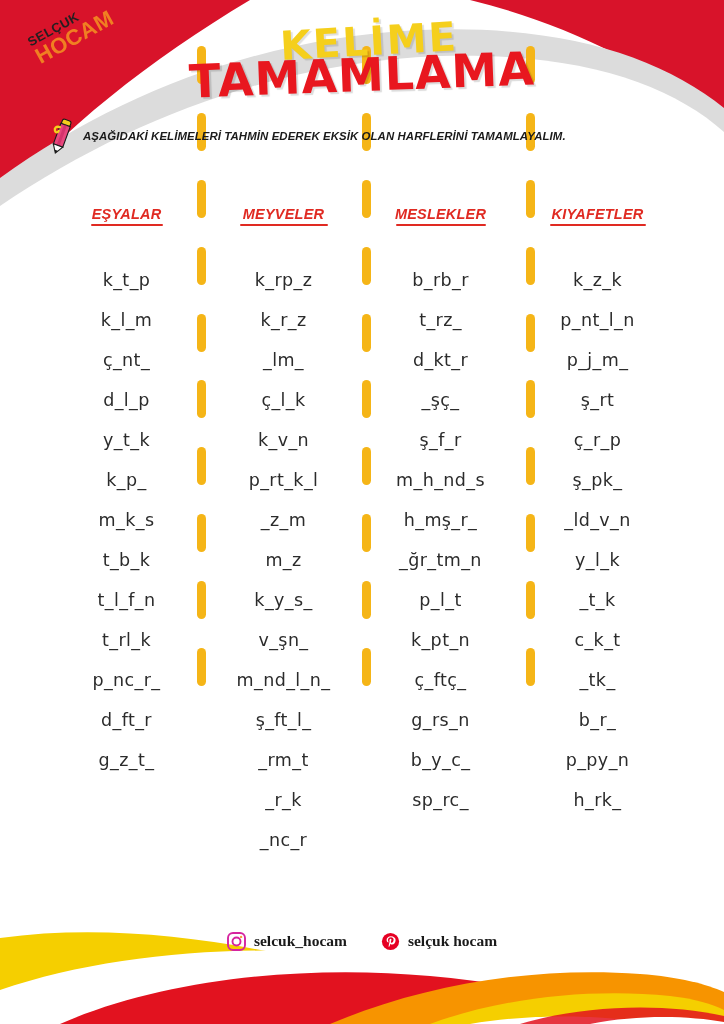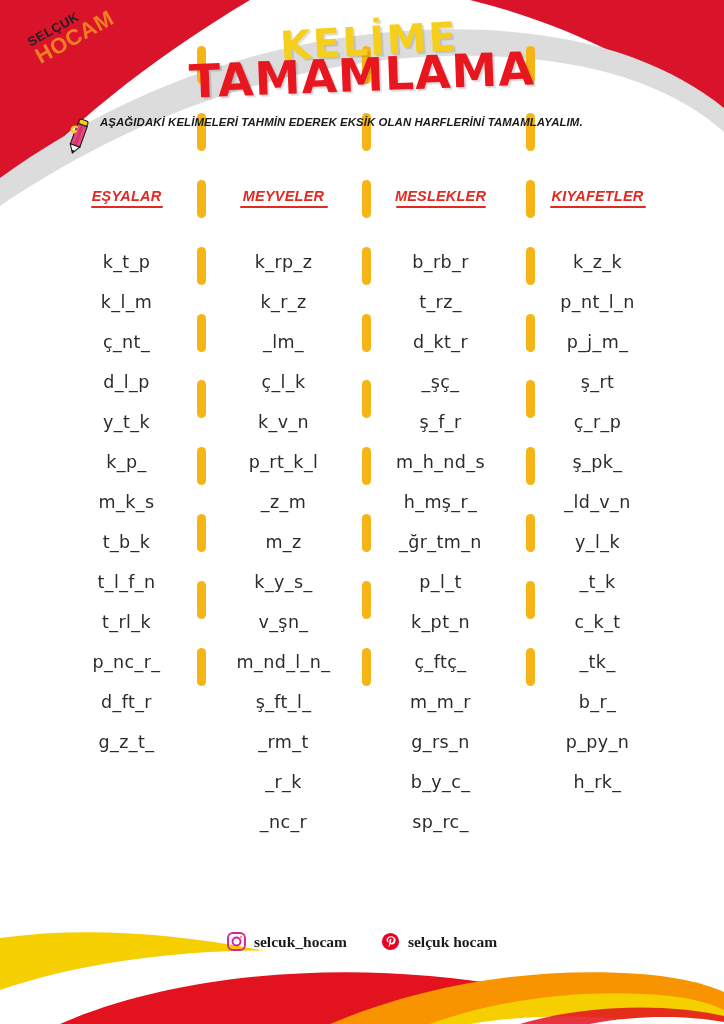--- a/index.html
+++ b/index.html
@@ -66,42 +66,42 @@
     font-size:46px;
     color:#e8171f;
     letter-spacing:1px;
     transform:rotate(-2.2deg);
     text-shadow:2px 2px 1px rgba(0,0,0,.14);
     margin-top:-16px;
   }
 
   
   .instr-row {
-    position:absolute; left:64px; top:116px;
-    display:flex; align-items:flex-start; z-index:6;
+    position:absolute; left:47px; top:116px;
+    display:flex; align-items:center; z-index:6;
   }
   .pencil-icon { width:28px; height:40px; margin-right:8px; flex:none; }
   .instr-text-box { padding-bottom:1px; }
   .instr-text {
     font-family:"Liberation Sans", sans-serif;
     font-style:italic; font-weight:bold;
     font-size:11.4px; letter-spacing:.1px;
     color:#1a1a1a;
     white-space:nowrap;
     display:block;
   }
   .instr-rule {
     height:3px; background:#f3b820; border-radius:2px;
     margin-top:3px; width:530px;
   }
 
   
   .grid {
     position:absolute;
-    left:48px; top:188px;
+    left:48px; top:206px;
     width:628px;
     display:flex;
     z-index:4;
   }
   .col { width:157px; position:relative; }
   .col-head {
     text-align:center;
     font-family:"Liberation Sans", sans-serif;
     font-weight:bold; font-style:italic;
     font-size:14.5px; letter-spacing:.2px;
@@ -140,21 +140,21 @@
   .sep-1 { left:197px; }
   .sep-2 { left:362px; }
   .sep-3 { left:526px; }
 
   
   .social {
     position:absolute; left:0; right:0; top:932px;
     display:flex; justify-content:center; align-items:center;
     gap:34px; z-index:8;
   }
-  .social-item { display:flex; align-items:center; gap:8px; }
+  .social-item { display:flex; gap:8px; }
   .social-item .handle {
     font-family:"Liberation Serif", serif;
     font-weight:bold; font-size:15.5px; color:#1b1b1b;
     white-space:nowrap;
   }
   .ig-icon, .pin-icon { width:19px; height:19px; flex:none; display:block; }
 </style>
 </head>
 <body>
 
@@ -251,21 +251,20 @@
         <div class="word">t_rz_</div>
         <div class="word">d_kt_r</div>
         <div class="word">_şç_</div>
         <div class="word">ş_f_r</div>
         <div class="word">m_h_nd_s</div>
         <div class="word">h_mş_r_</div>
         <div class="word">_ğr_tm_n</div>
         <div class="word">p_l_t</div>
         <div class="word">k_pt_n</div>
         <div class="word">ç_ftç_</div>
-        <div class="word">m_m_r</div>
         <div class="word">g_rs_n</div>
         <div class="word">b_y_c_</div>
         <div class="word">sp_rc_</div>
       </div>
     </div>
 
     <div class="col">
       <div class="col-head">KIYAFETLER</div>
       <div class="col-head-rule" style="width:96px"></div>
       <div class="words">

